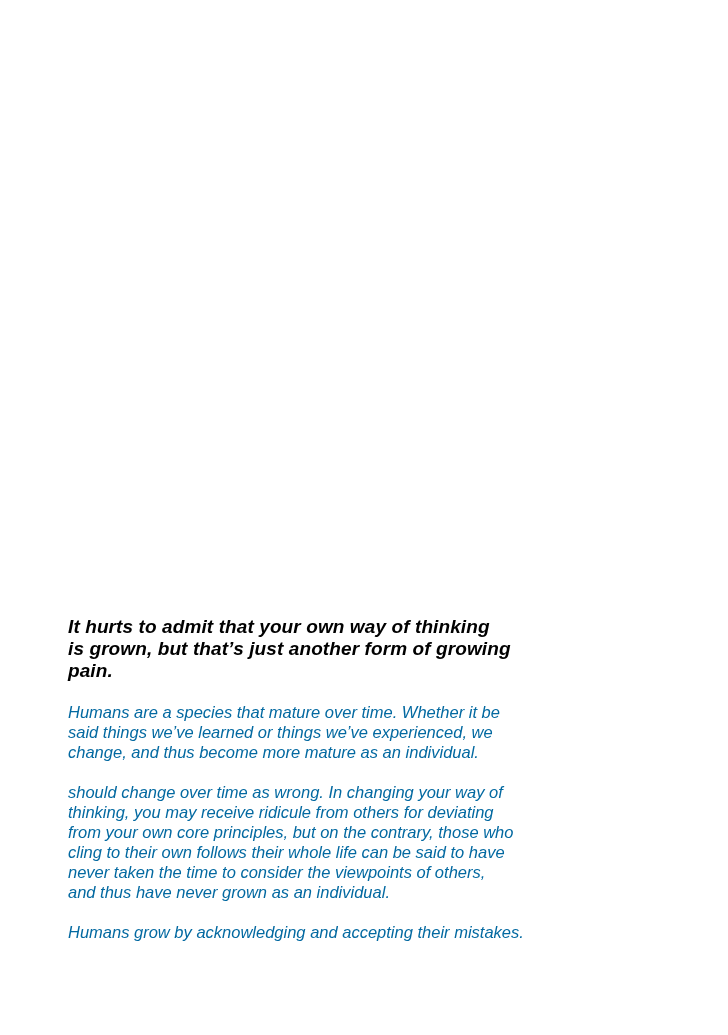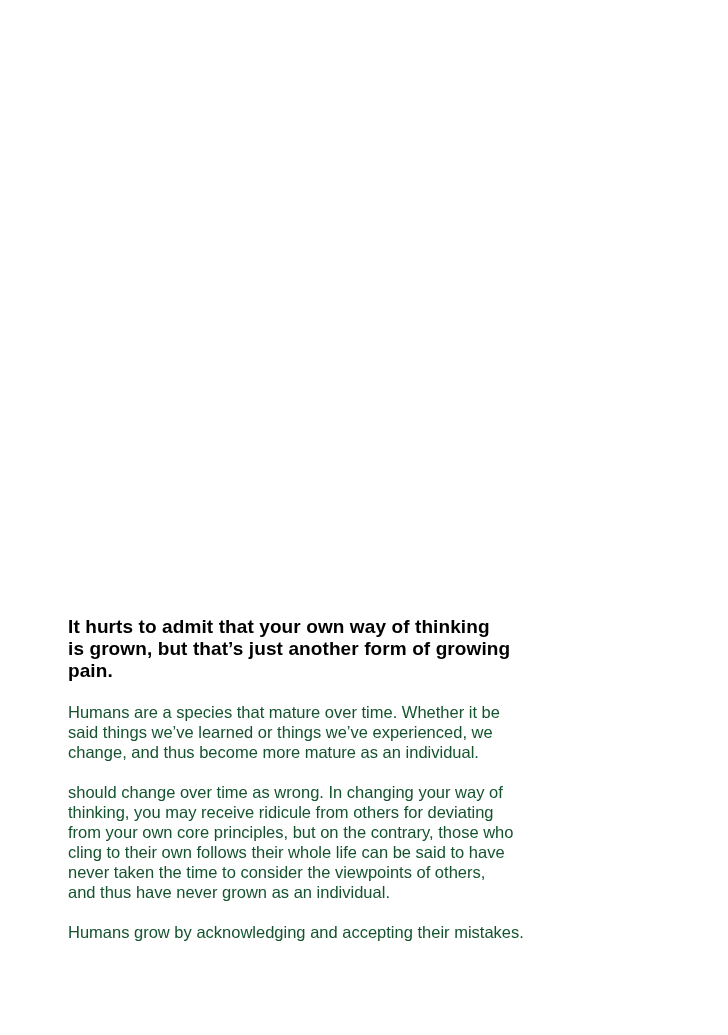--- a/index.html
+++ b/index.html
@@ -27,25 +27,26 @@
     line-height: 22px;
     font-weight: bold;
     color: #000000;
     letter-spacing: 0.1px;
   }
   .para {
     margin: 20px 0 0 0;
     font-size: 16.5px;
     line-height: 20px;
     font-weight: normal;
-    color: #14532d;
+    color: #0369a1;
   }
   .tline {
     display: block;
     white-space: nowrap;
+    font-style: italic;
   }
 </style>
 </head>
 <body>
 
 <div class="page">
   <div class="text-block">
 
     <h1 class="heading">
       <span class="tline">It hurts to admit that your own way of thinking</span>

